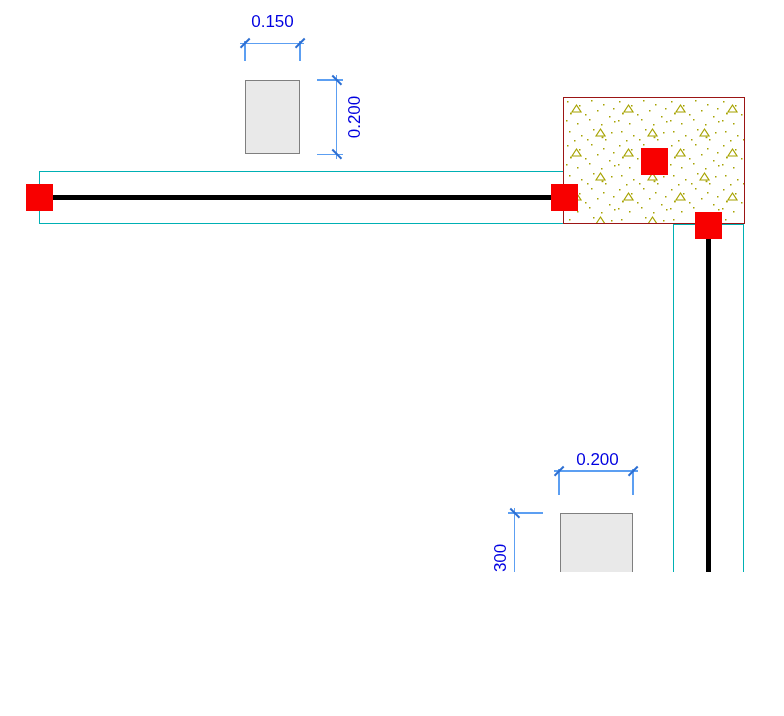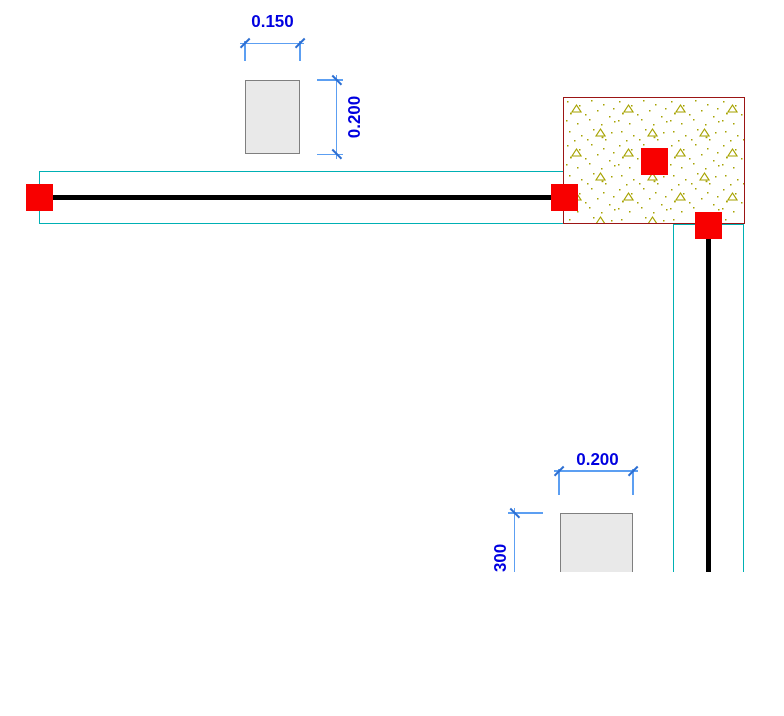--- a/index.html
+++ b/index.html
@@ -3,21 +3,20 @@
 <meta charset="utf-8">
 <style>
   html, body { margin: 0; padding: 0; background: #ffffff; }
   .canvas {
     position: relative;
     width: 784px;
     height: 572px;
     background: var(--canvas-bg, #ffffff);
     overflow: hidden;
     font-family: "Liberation Sans", sans-serif;
-    font-weight: bold;
   }
   .canvas * { box-sizing: border-box; }
 
   
   .outline {
     position: absolute;
     border: 1.3px solid var(--outline-cyan, #00B0B4);
     background: transparent;
   }
   .outline-h { left: 39px; top: 171px; width: 634px; height: 53px; }

